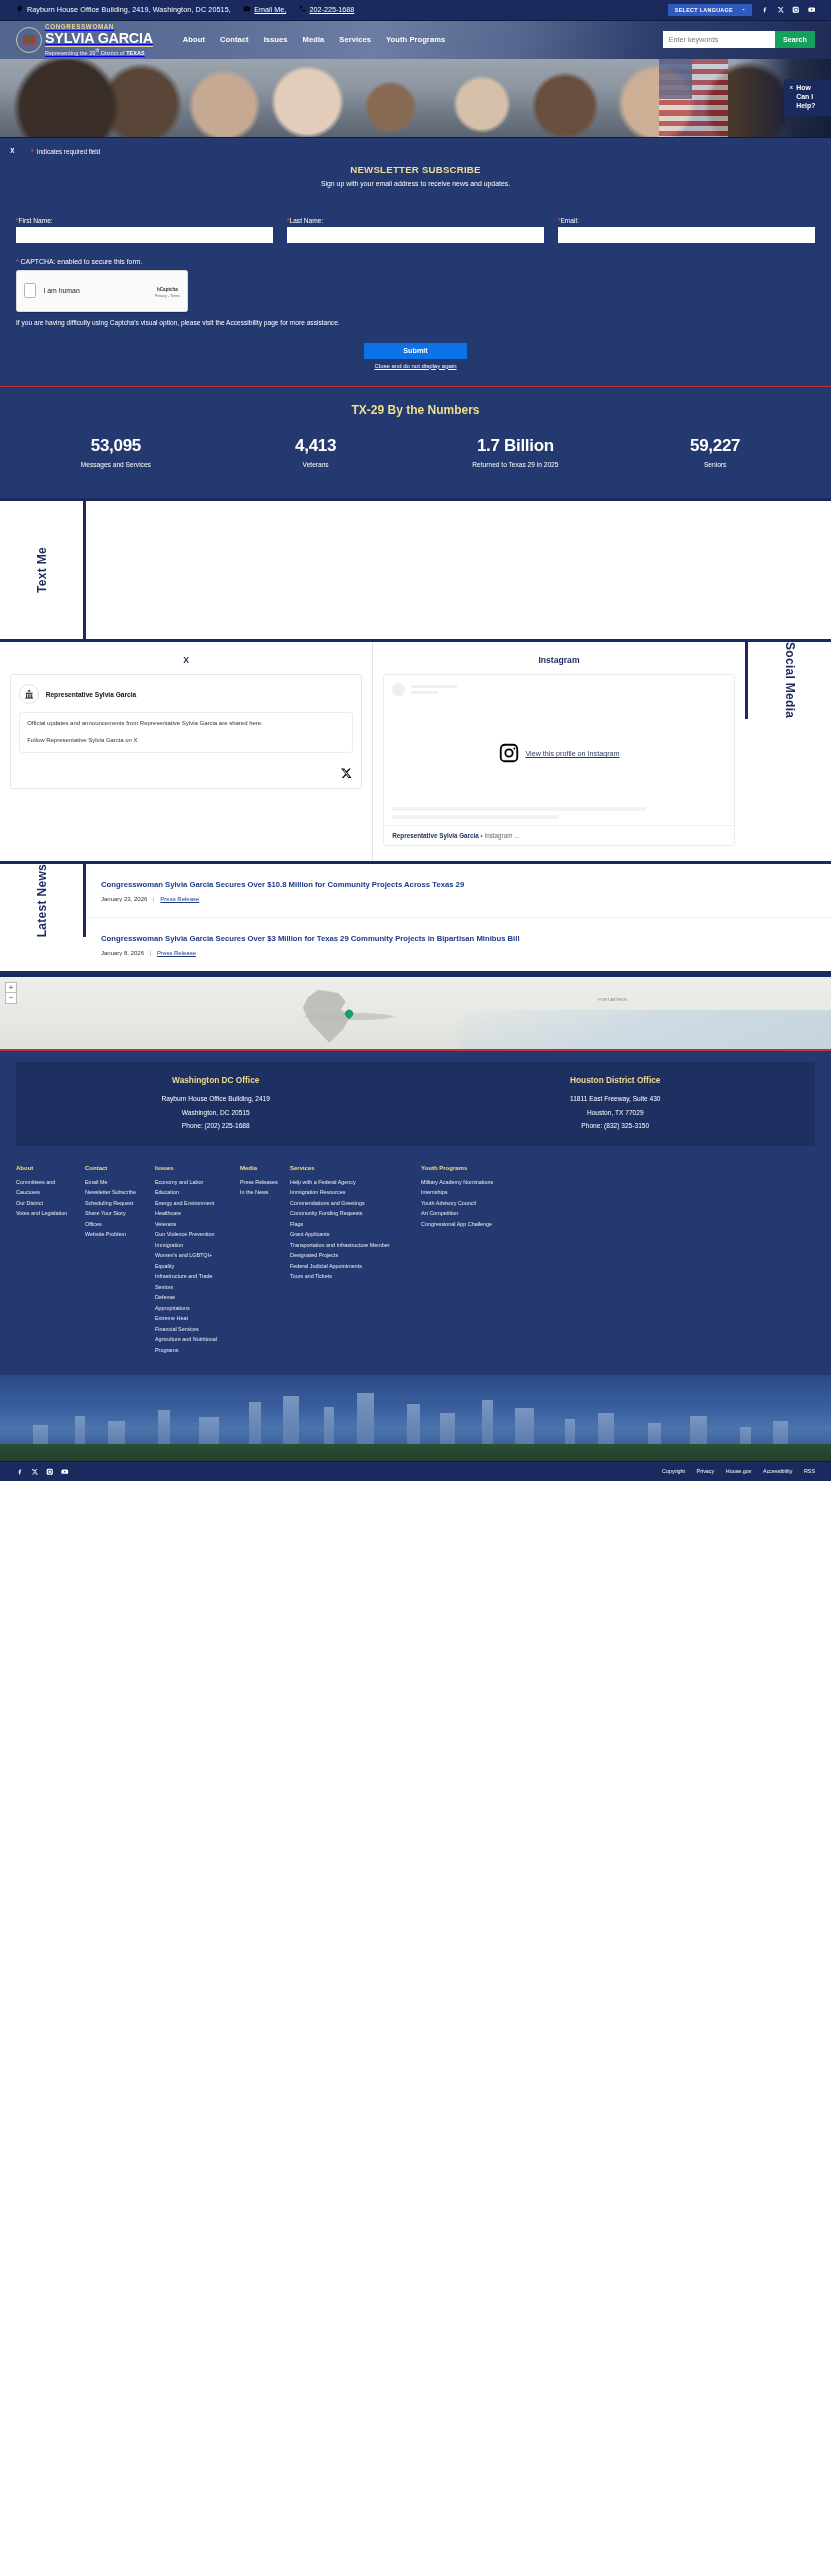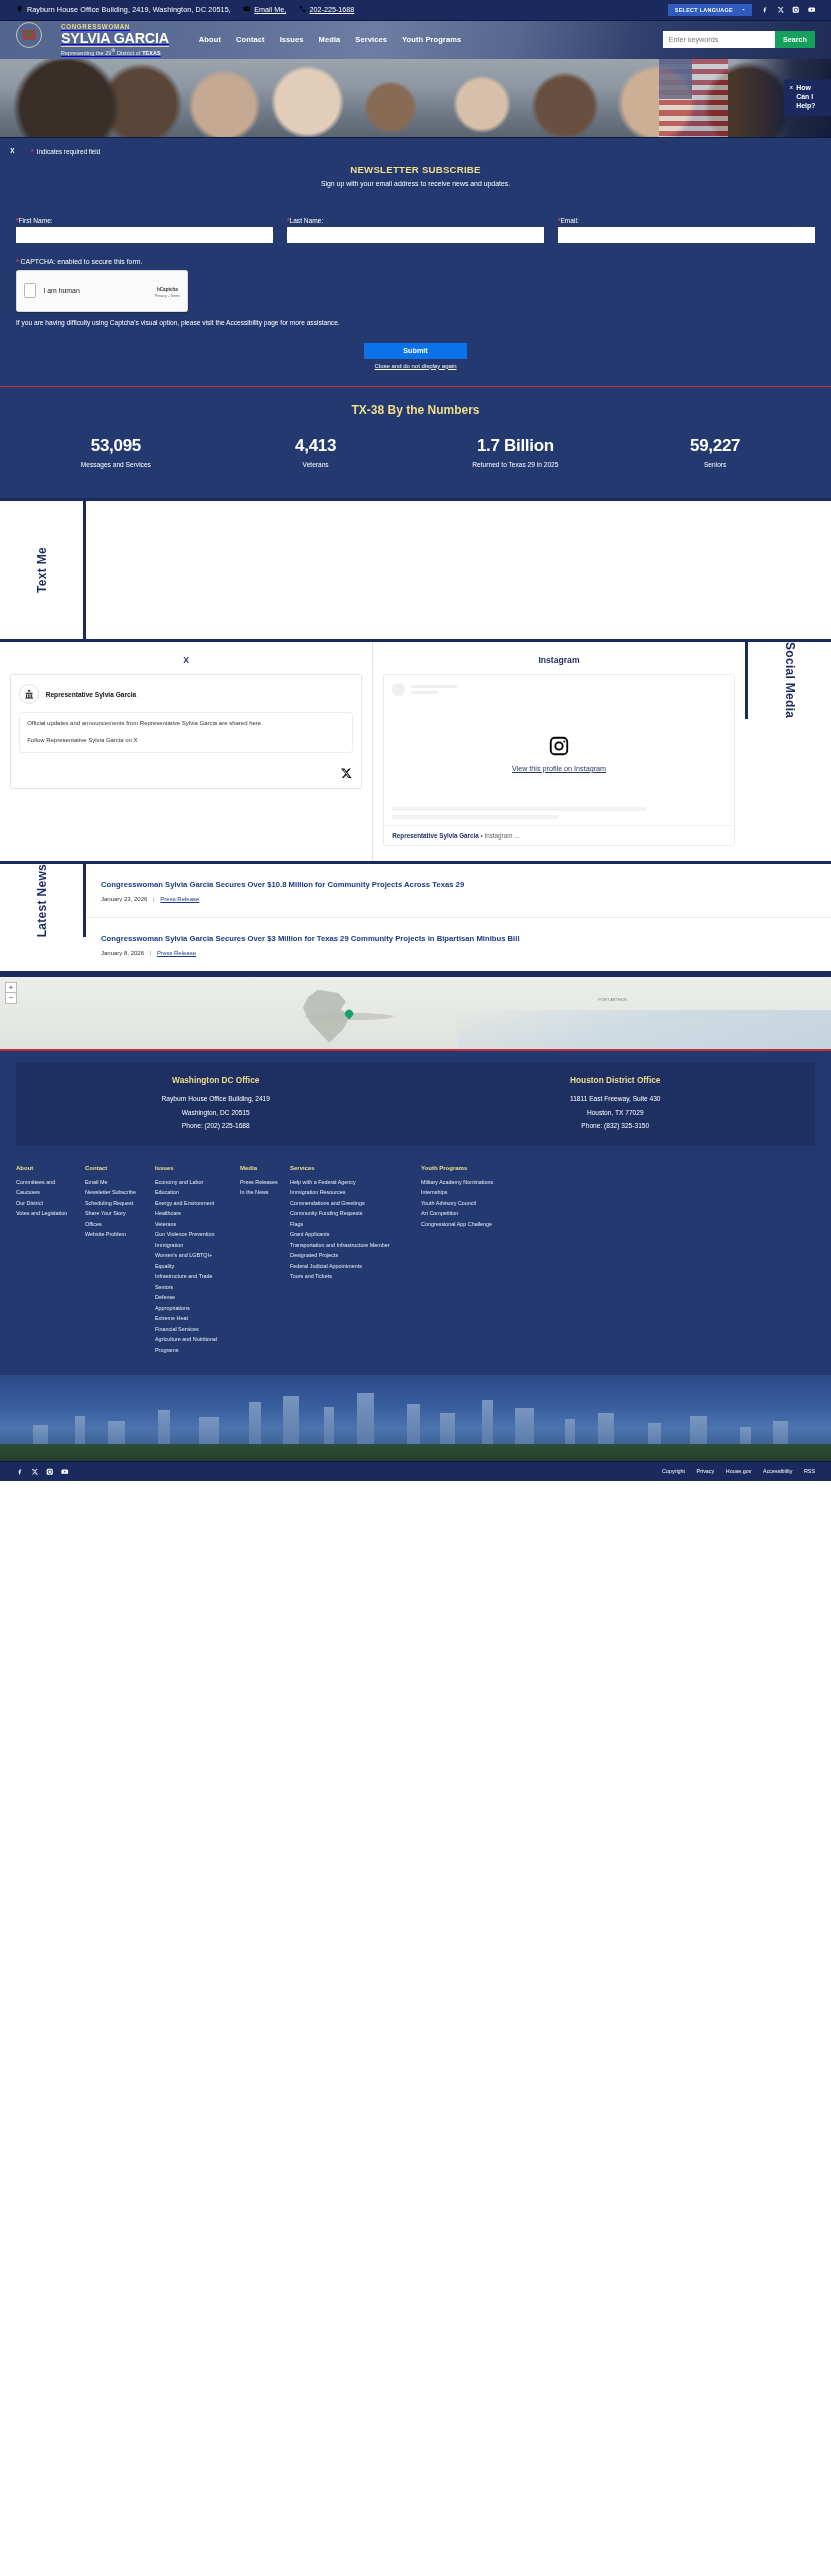--- a/index.html
+++ b/index.html
@@ -47,21 +47,21 @@
   
   .header {
     position: relative;
     height: 38px;
     background: linear-gradient(100deg,#52658f 0%,#5c6e96 25%,#6d7da4 45%,#56688f 62%,#2e3e6d 78%,#1f2d57 100%);
     display: flex;
     align-items: center;
     padding: 0 16px;
     overflow: hidden;
   }
-  .brand { display: flex; align-items: flex-start; gap: 19px; z-index: 2; }
+  .brand { display: flex; align-items: center; gap: 3px; z-index: 2; }
   .seal {
     width: 26px; height: 26px; border-radius: 50%;
     background: radial-gradient(circle at 50% 45%, #e9e3cf 0%, #cfc8ad 55%, #9a9madd 56%, #8d8a72 100%);
     border: 1.1px solid #cfc8ad;
     position: relative;
     flex: 0 0 auto;
     overflow: hidden;
   }
   .seal::after {
     content:"";
@@ -206,21 +206,21 @@
   .x-name { font-size: 6.6px; color: #111; font-weight: 600; }
   .x-body { border: 0.6px solid #ececec; border-radius: 3.4px; padding: 6.3px 6.9px; margin-top: 8px; font-size: 6px; color: #333; line-height: 1.6; }
   .x-body p + p { margin-top: 7.5px; }
   .x-logo { position: absolute; right: 8px; bottom: 6.9px; }
   .ig-card { border: 0.6px solid #ececec; border-radius: 2.3px; min-height: 172px; display: flex; flex-direction: column; }
   .ig-top { display: flex; align-items: center; gap: 5.7px; padding: 8px; }
   .ig-circle { width: 12.6px; height: 12.6px; border-radius: 50%; background: #efefef; }
   .ig-bars > div { height: 3.4px; background: #efefef; border-radius: 1.1px; }
   .ig-bars > div:first-child { width: 46px; }
   .ig-bars > div:last-child { width: 27.5px; margin-top: 2.9px; }
-  .ig-mid { flex: 1; display: flex; flex-direction: column; align-items: center; justify-content: center; gap: 5px; }
+  .ig-mid { flex: 1; display: flex; align-items: center; justify-content: center; gap: 5px; }
   .ig-link { font-size: 7.2px; color: #2a3a66; }
   .ig-skel { padding: 0 8px 5.7px; }
   .ig-skel .row { height: 4px; background: #f2f2f2; border-radius: 1.1px; margin-top: 3.4px; }
   .ig-skel .row.w1 { width: 76%; }
   .ig-skel .row.w2 { width: 50%; }
   .ig-foot { border-top: 0.6px solid #f0f0f0; padding: 6.3px 8px; font-size: 6.3px; color: #666; }
   .ig-foot b { color: #1b2a5e; }
 
   
   .news-band { display: flex; background: #fff; border-bottom: 3.4px solid #1b2a5e; }
@@ -433,21 +433,21 @@
 
   <p class="captcha-help">If you are having difficulty using Captcha's visual option, please visit the Accessibility page for more assistance.</p>
 
   <div class="submit-row">
     <button class="submit-btn">Submit</button>
     <a href="#" class="close-link">Close and do not display again</a>
   </div>
 </section>
 
 <section class="stats">
-  <h2>TX-38 By the Numbers</h2>
+  <h2>TX-29 By the Numbers</h2>
   <div class="stats-row">
     <div class="stat">
       <div class="num">53,095</div>
       <div class="lab">Messages and Services</div>
     </div>
     <div class="stat">
       <div class="num">4,413</div>
       <div class="lab">Veterans</div>
     </div>
     <div class="stat">

